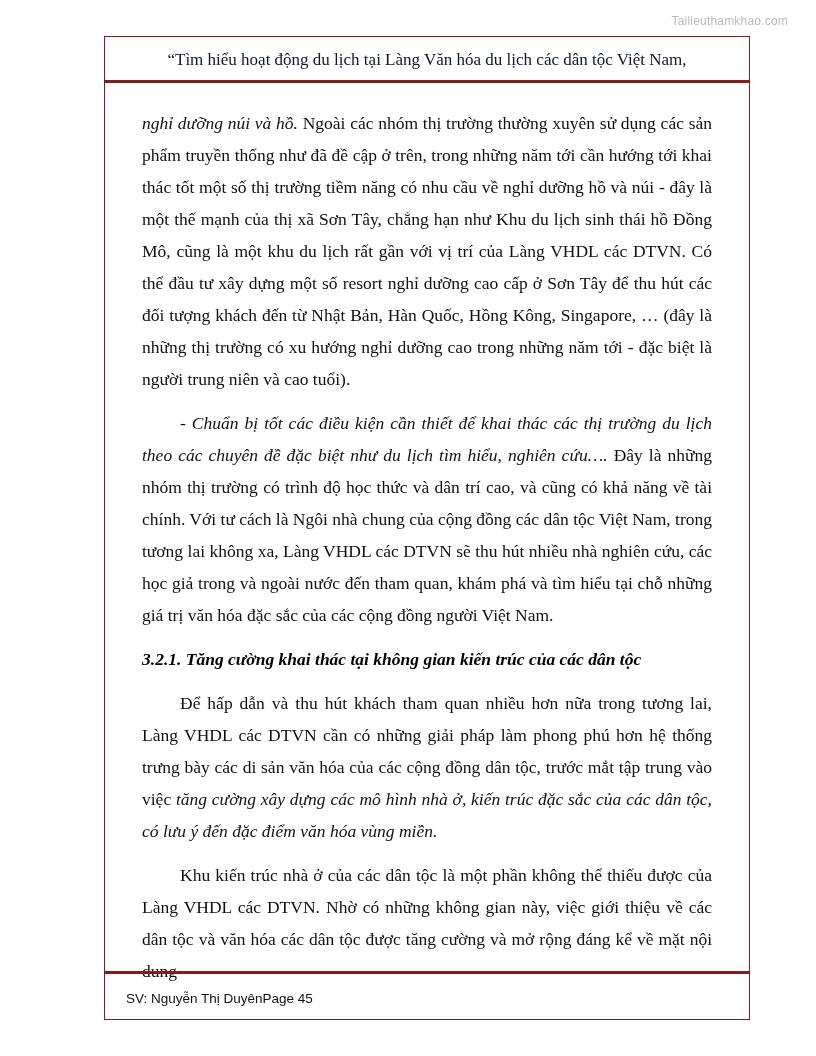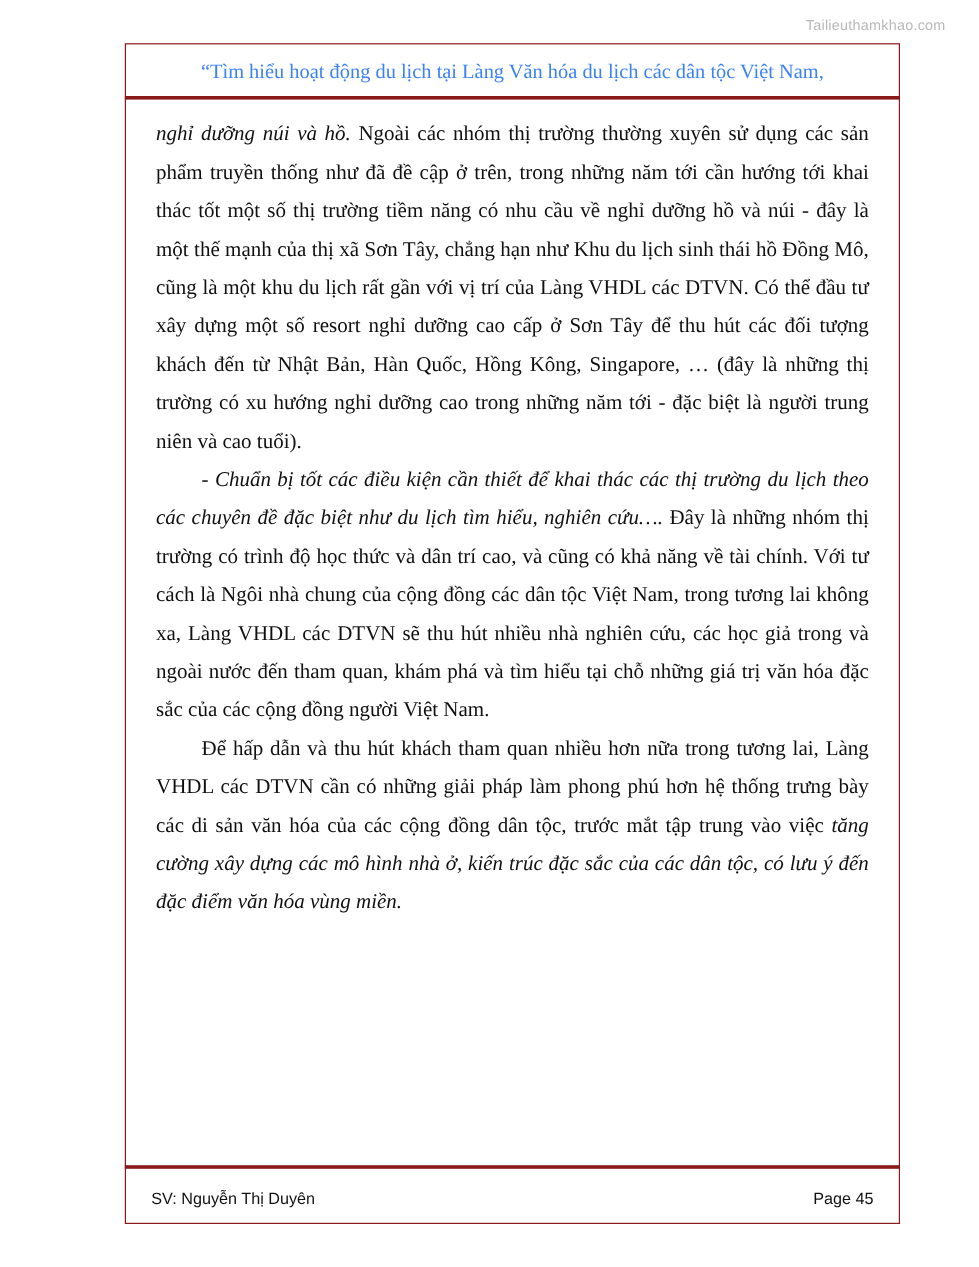--- a/index.html
+++ b/index.html
@@ -38,21 +38,21 @@
     position: absolute;
     left: 104px;
     top: 36px;
     width: 646px;
     height: 984px;
     box-sizing: border-box;
     padding: 0 22px;
   }
   .header {
     text-align: center;
-    color: #3b82f6;
+    color: #0f172a;
     font-size: 17px;
     line-height: 1.5;
     padding-top: 11px;
     padding-left: 6px;
     padding-right: 6px;
   }
   .header-rule {
     margin-top: 7px;
     border-bottom: 3px solid #8a1a1a;
     height: 0;
@@ -62,21 +62,21 @@
   .body-text {
     padding-top: 12px;
     font-size: 17.5px;
     line-height: 1.83;
     color: #101010;
     text-align: justify;
     padding-left: 4px;
     padding-right: 4px;
   }
   .body-text p {
-    margin: 0;
+    margin: 12px;
   }
   .indent {
     text-indent: 38px;
   }
   .it { font-style: italic; }
   .heading {
     font-family: "Liberation Serif", serif;
     font-weight: bold;
     font-size: 17.5px;
     color: #000;
@@ -97,21 +97,21 @@
     right: 0;
     bottom: 46px;
     border-bottom: 3px solid #8a1a1a;
   }
   .footer {
     position: absolute;
     left: 22px;
     right: 22px;
     bottom: 14px;
     display: flex;
-    justify-content: space-between;
+    justify-content: flex-start;
     font-family: "Liberation Sans", sans-serif;
     font-size: 13.5px;
     color: #111;
   }
 </style>
 </head>
 <body>
 
 <div class="page">
 
@@ -126,23 +126,25 @@
     </div>
     <div class="header-rule"></div>
 
     <div class="body-text">
 
       <p><span class="it">nghỉ dưỡng núi và hồ.</span><span> Ngoài các nhóm thị trường thường xuyên sử dụng các sản phẩm truyền thống như đã đề cập ở trên, trong những năm tới cần hướng tới khai thác tốt một số thị trường tiềm năng có nhu cầu về nghỉ dưỡng hồ và núi - đây là một thế mạnh của thị xã Sơn Tây, chẳng hạn như Khu du lịch sinh thái hồ Đồng Mô, cũng là một khu du lịch rất gần với vị trí của Làng VHDL các DTVN. Có thể đầu tư xây dựng một số resort nghỉ dưỡng cao cấp ở Sơn Tây để thu hút các đối tượng khách đến từ Nhật Bản, Hàn Quốc, Hồng Kông, Singapore, … (đây là những thị trường có xu hướng nghỉ dưỡng cao trong những năm tới - đặc biệt là người trung niên và cao tuổi).</span></p>
 
       <p class="indent"><span class="it">- Chuẩn bị tốt các điều kiện cần thiết để khai thác các thị trường du lịch theo các chuyên đề đặc biệt như du lịch tìm hiểu, nghiên cứu….</span><span> Đây là những nhóm thị trường có trình độ học thức và dân trí cao, và cũng có khả năng về tài chính. Với tư cách là Ngôi nhà chung của cộng đồng các dân tộc Việt Nam, trong tương lai không xa, Làng VHDL các DTVN sẽ thu hút nhiều nhà nghiên cứu, các học giả trong và ngoài nước đến tham quan, khám phá và tìm hiểu tại chỗ những giá trị văn hóa đặc sắc của các cộng đồng người Việt Nam.</span></p>
 
 
+      <p class="heading-sub">3.2.1. Tăng cường khai thác tại không gian kiến trúc của các dân tộc</p>
 
       <p class="indent"><span>Để hấp dẫn và thu hút khách tham quan nhiều hơn nữa trong tương lai, Làng VHDL các DTVN cần có những giải pháp làm phong phú hơn hệ thống trưng bày các di sản văn hóa của các cộng đồng dân tộc, trước mắt tập trung vào việc </span><span class="it">tăng cường xây dựng các mô hình nhà ở, kiến trúc đặc sắc của các dân tộc, có lưu ý đến đặc điểm văn hóa vùng miền.</span></p>
 
+      <p class="indent">Khu kiến trúc nhà ở của các dân tộc là một phần không thể thiếu được của Làng VHDL các DTVN. Nhờ có những không gian này, việc giới thiệu về các dân tộc và văn hóa các dân tộc được tăng cường và mở rộng đáng kể về mặt nội dung</p>
 
     </div>
 
     <div class="footer-rule"></div>
     <div class="footer">
       <span>SV: Nguyễn Thị Duyên</span>
       <span>Page 45</span>
     </div>
 
   </div>

